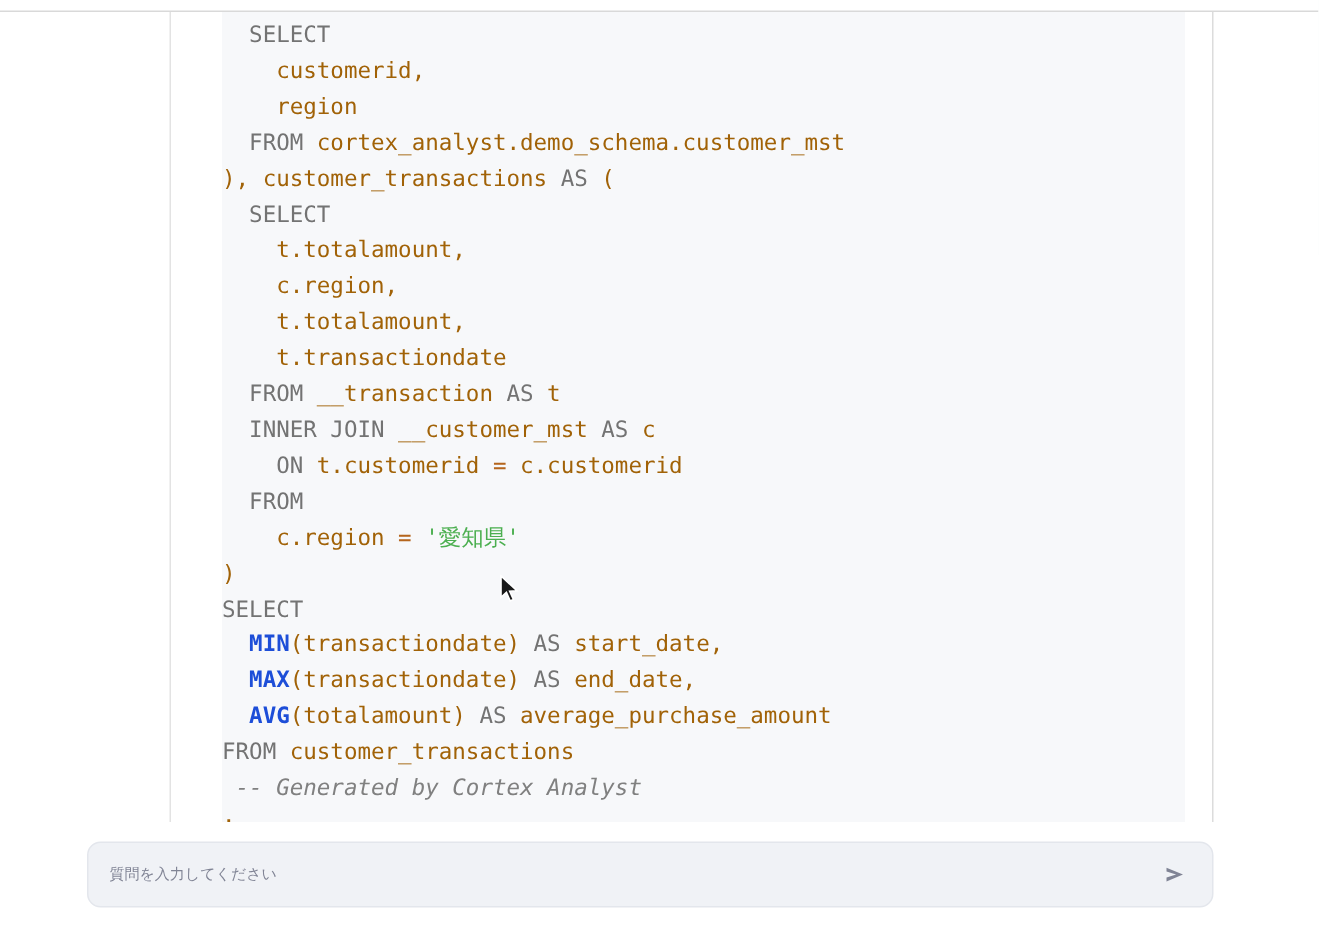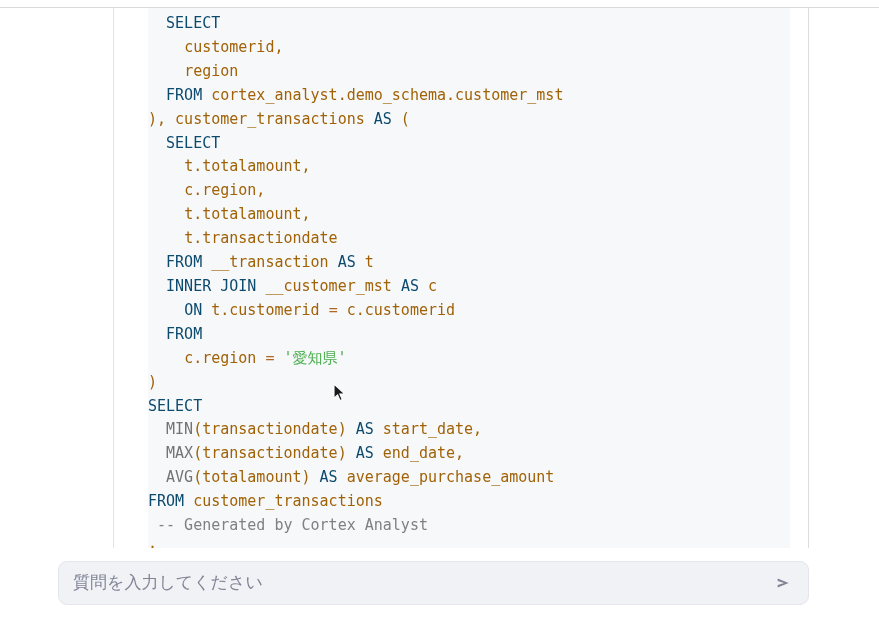--- a/index.html
+++ b/index.html
@@ -65,25 +65,25 @@
     margin: 0;
     padding: 4px 0 0 0;
     font-family: "DejaVu Sans Mono", "Liberation Mono", monospace;
     font-size: 15px;
     line-height: 23.9px;
     color: #1a1a1a;
     white-space: pre;
     letter-spacing: 0px;
   }
 
-  .kw   { color: #0c4a6e; }
-  .kwb  { color: #737373; font-weight: normal; }
+  .kw   { color: #737373; }
+  .kwb  { color: #1d4ed8; font-weight: bold; }
   .op   { color: #b5651d; }
   .str  { color: #4caf50; margin-top: 31px; }
-  .cmt  { color: #808080; }
+  .cmt  { color: #808080; font-style: italic; }
   .pl   { color: #a16207; }
 
   
   .chat-bar {
     position: absolute;
     left: 58px;
     top: 561px;
     width: 751px;
     height: 44px;
     background: #f0f2f6;
@@ -92,21 +92,21 @@
     box-sizing: border-box;
     display: flex;
     align-items: center;
   }
   .chat-input {
     flex: 1 1 auto;
     border: none;
     outline: none;
     background: transparent;
     font-family: "Liberation Sans", "DejaVu Sans", sans-serif;
-    font-size: 17px;
+    font-size: 10px;
     color: #31333f;
     padding: 0 12px 0 14px;
     height: 100%;
   }
   .chat-input::placeholder {
     color: #808495;
     opacity: 1;
   }
   .send-btn {
     width: 42px;

